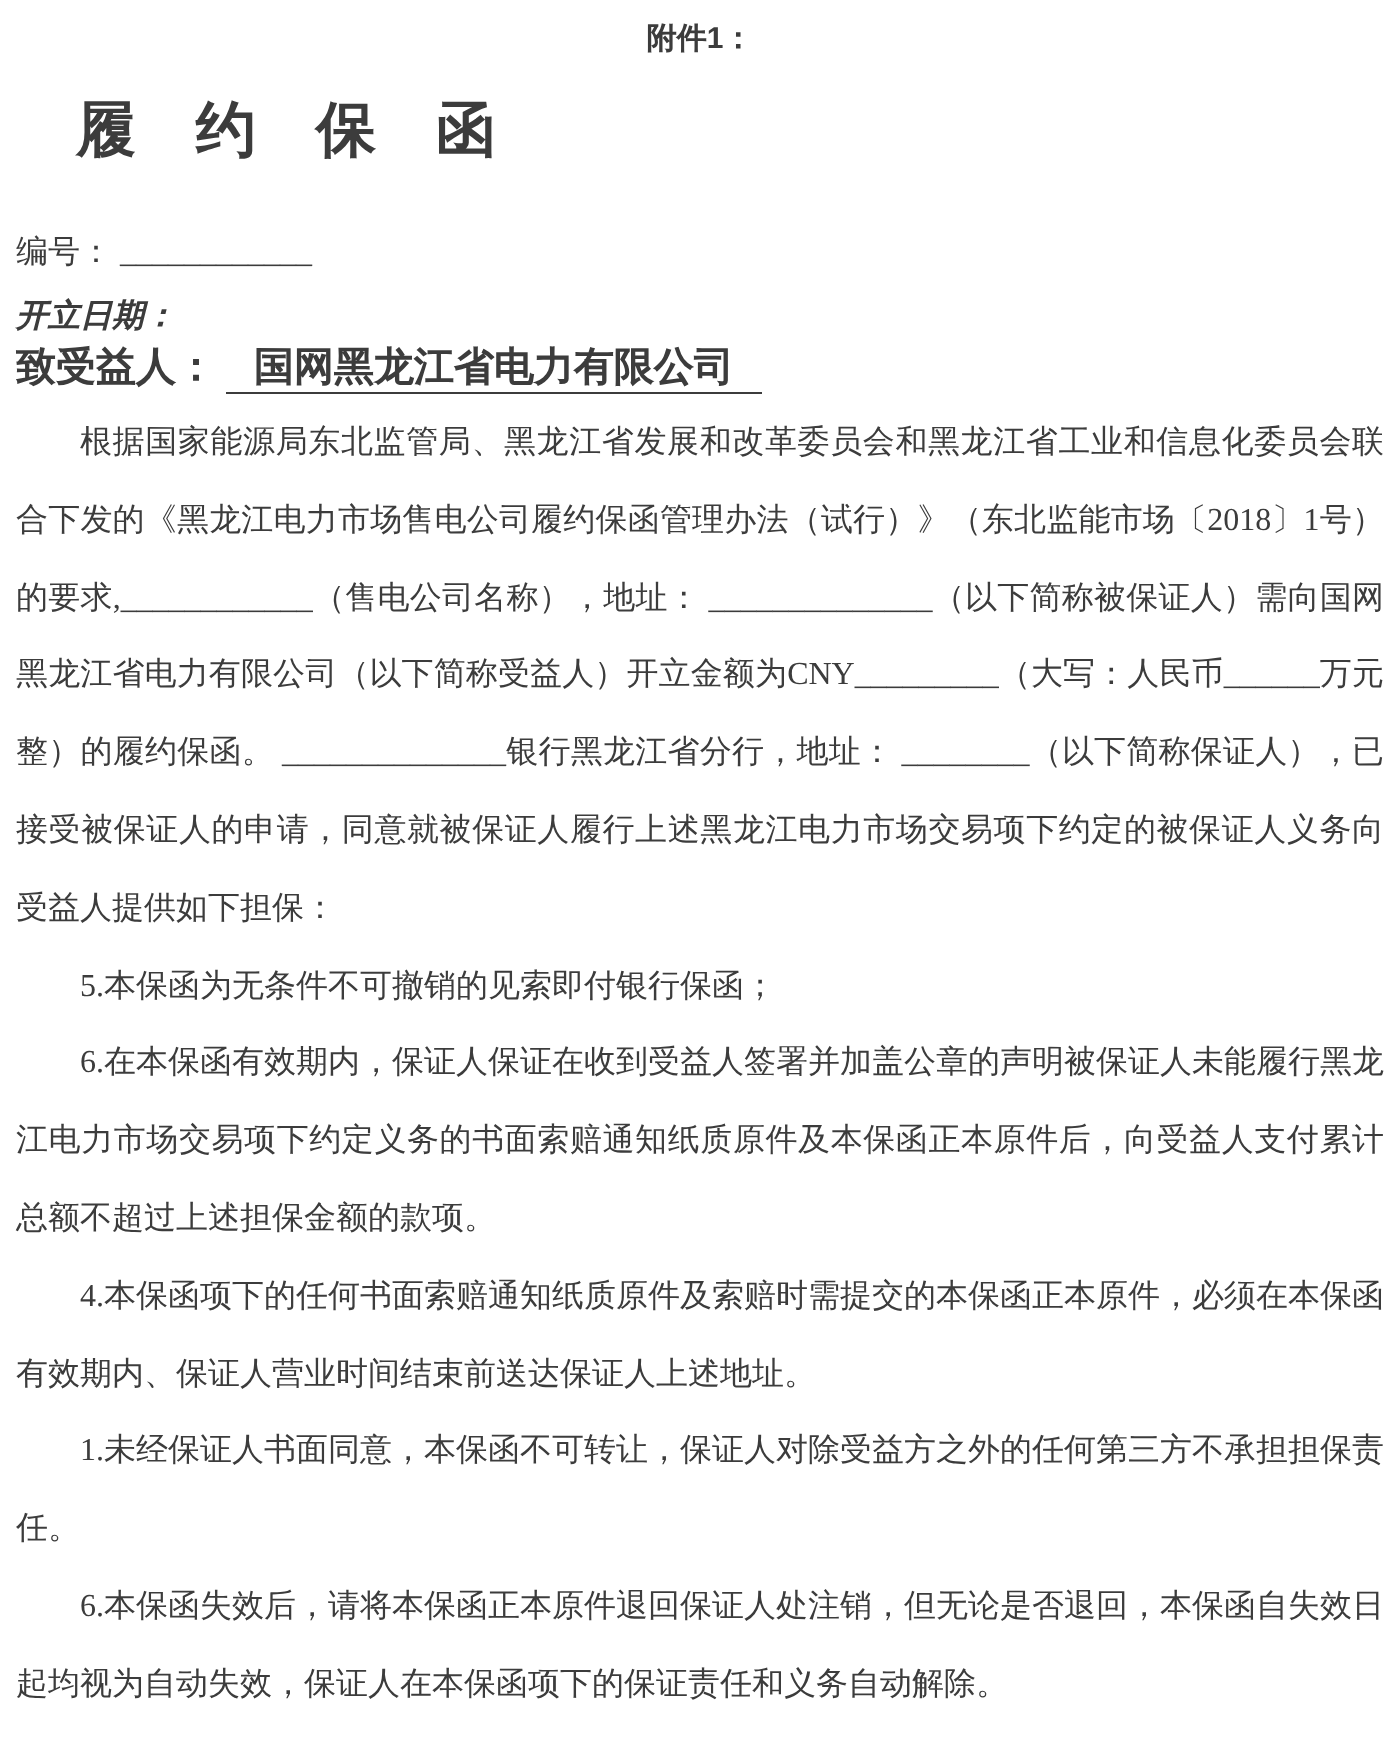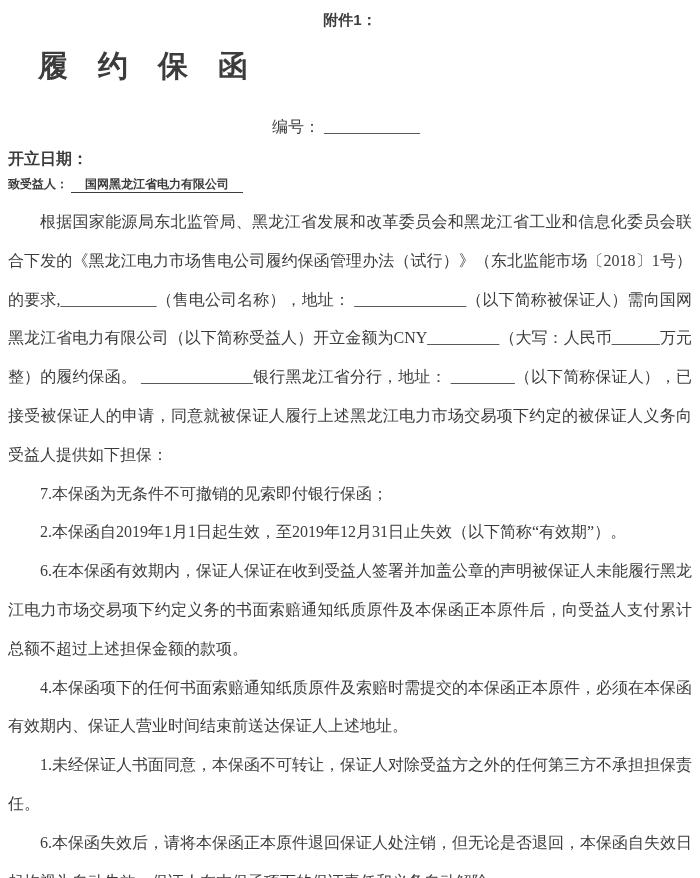--- a/index.html
+++ b/index.html
@@ -29,35 +29,36 @@
     text-align: left;
     font-family: "Liberation Sans", "DejaVu Sans", sans-serif;
     font-size: 30px;
     font-weight: 700;
     letter-spacing: 30px;
     padding-left: 30px;
     line-height: 40px;
   }
   .number-line {
     margin-top: 30px;
-    text-align: center;
+    text-align: left;
     font-size: 16px;
     padding-right: 8px;
     line-height: 22px;
     white-space: pre;
   }
   .issue-date {
     margin-top: 9px;
     font-size: 16px;
     font-weight: 700;
     line-height: 23px;
+    font-style: italic;
   }
   .beneficiary {
     margin-top: 2px;
-    font-size: 12px;
+    font-size: 20px;
     font-weight: 700;
     line-height: 24px;
   }
   .beneficiary .value {
     border-bottom: 1px solid #3c3c3c;
     padding: 0 14px 1px 14px;
   }
   .body-text {
     margin-top: 7px;
   }
@@ -84,21 +85,20 @@
   <div class="issue-date">
     <span>开立日期：</span>
   </div>
 
   <div class="beneficiary">
     <span>致受益人： </span><span class="value">国网黑龙江省电力有限公司</span>
   </div>
 
   <div class="body-text">
     <p>根据国家能源局东北监管局、黑龙江省发展和改革委员会和黑龙江省工业和信息化委员会联合下发的《黑龙江电力市场售电公司履约保函管理办法（试行）》（东北监能市场〔2018〕1号）的要求,____________（售电公司名称），地址： ______________（以下简称被保证人）需向国网黑龙江省电力有限公司（以下简称受益人）开立金额为CNY_________（大写：人民币______万元整）的履约保函。 ______________银行黑龙江省分行，地址： ________（以下简称保证人），已接受被保证人的申请，同意就被保证人履行上述黑龙江电力市场交易项下约定的被保证人义务向受益人提供如下担保：</p>
-    <p>7.本保函为无条件不可撤销的见索即付银行保函；</p>
-    <p>2.本保函自2019年1月1日起生效，至2019年12月31日止失效（以下简称“有效期”）。</p>
+    <p>5.本保函为无条件不可撤销的见索即付银行保函；</p>
     <p>6.在本保函有效期内，保证人保证在收到受益人签署并加盖公章的声明被保证人未能履行黑龙江电力市场交易项下约定义务的书面索赔通知纸质原件及本保函正本原件后，向受益人支付累计总额不超过上述担保金额的款项。</p>
     <p>4.本保函项下的任何书面索赔通知纸质原件及索赔时需提交的本保函正本原件，必须在本保函有效期内、保证人营业时间结束前送达保证人上述地址。</p>
     <p>1.未经保证人书面同意，本保函不可转让，保证人对除受益方之外的任何第三方不承担担保责任。</p>
     <p>6.本保函失效后，请将本保函正本原件退回保证人处注销，但无论是否退回，本保函自失效日起均视为自动失效，保证人在本保函项下的保证责任和义务自动解除。</p>
   </div>
 
 </div>
 
 </body></html>

